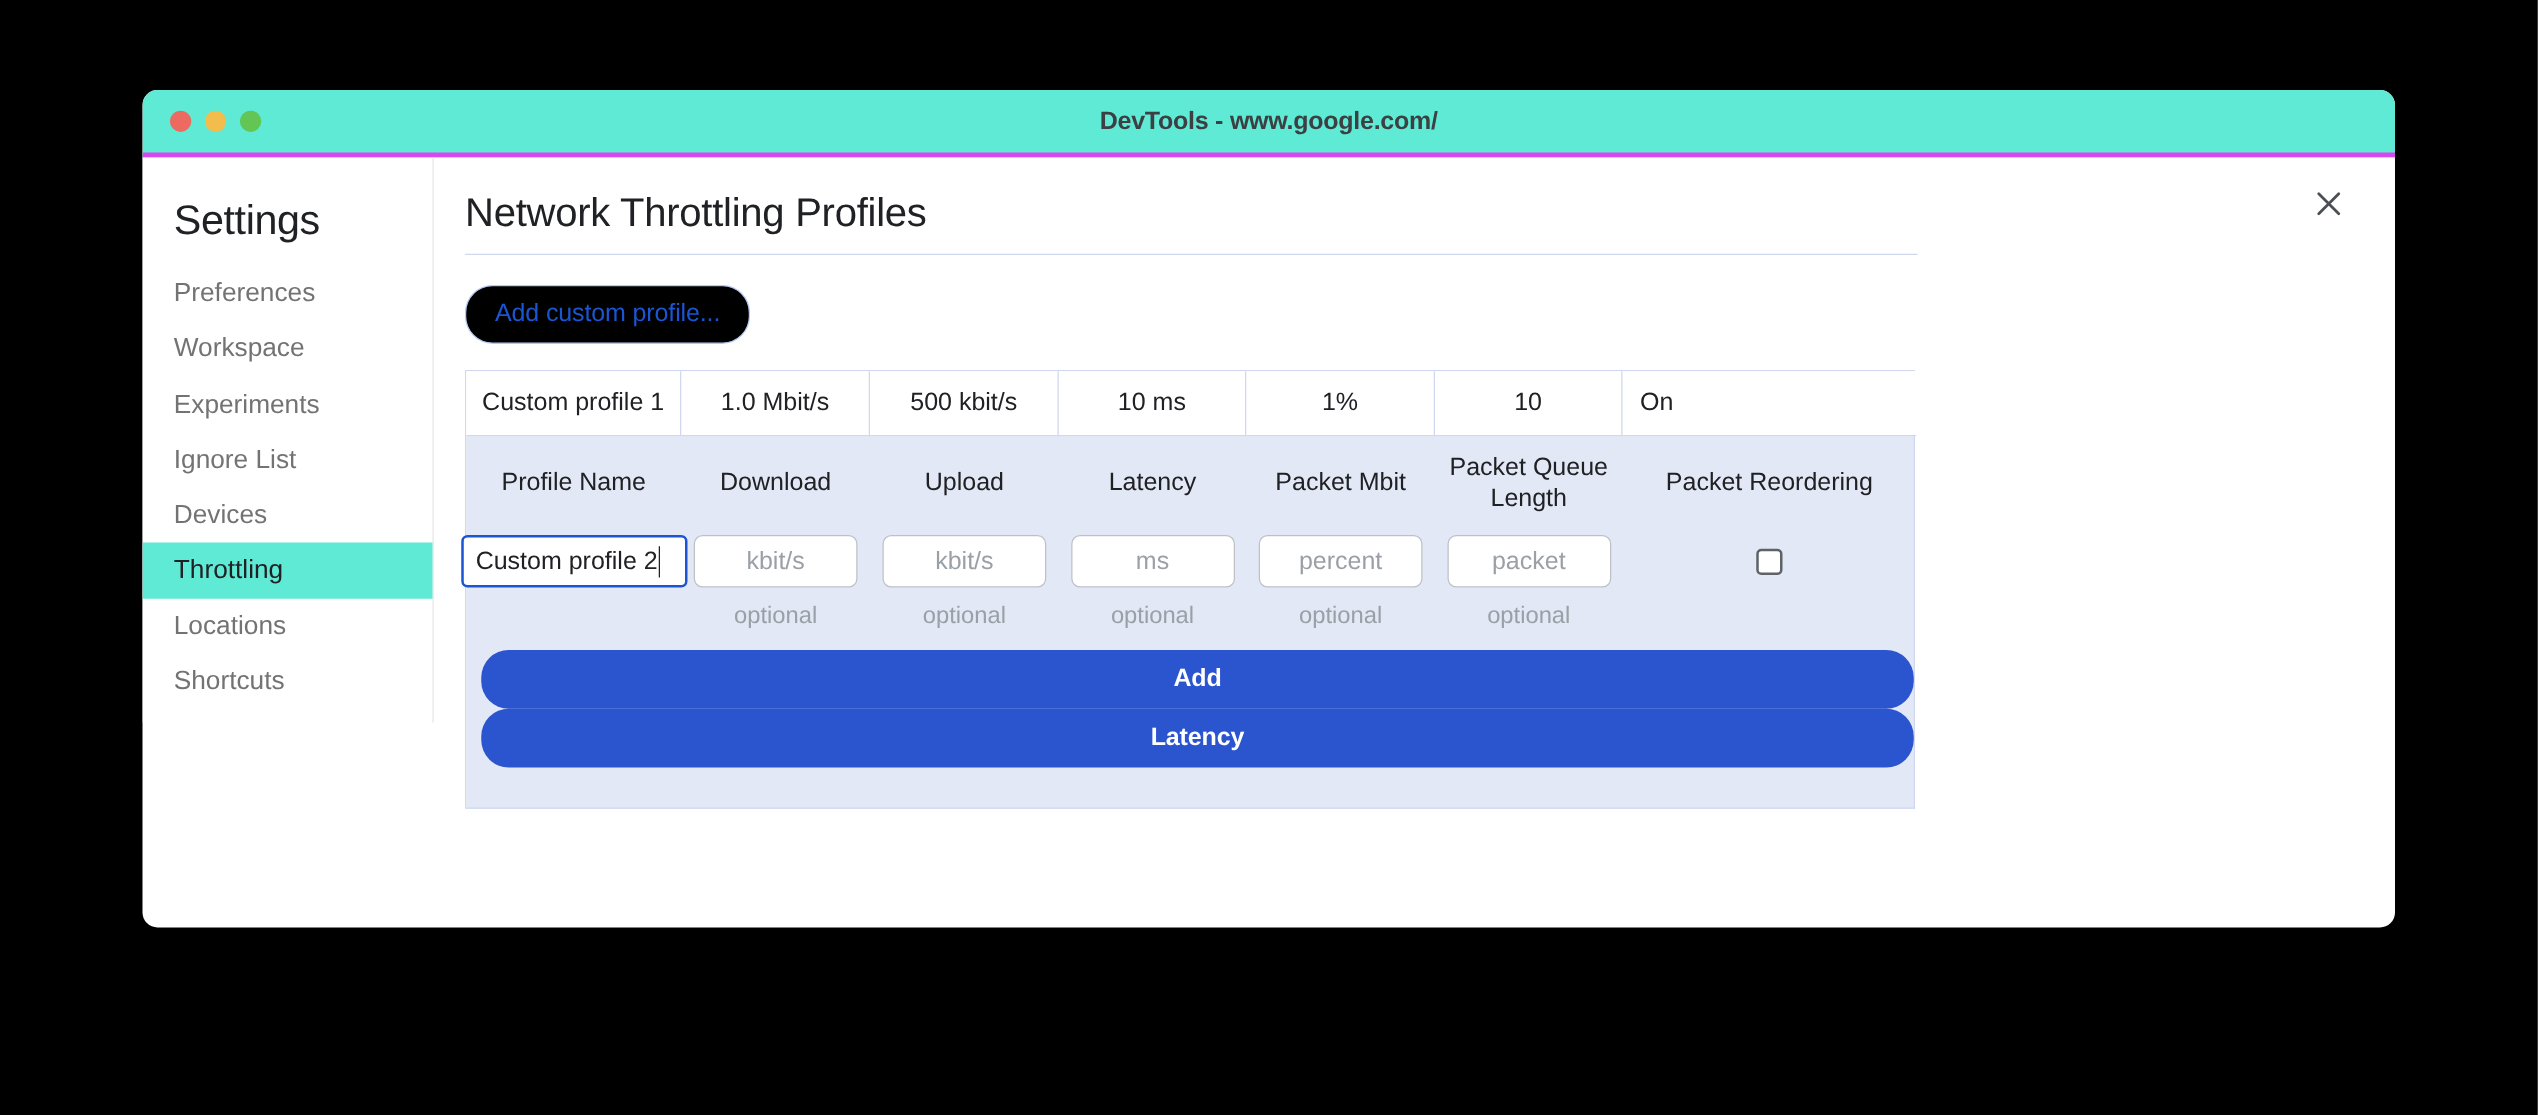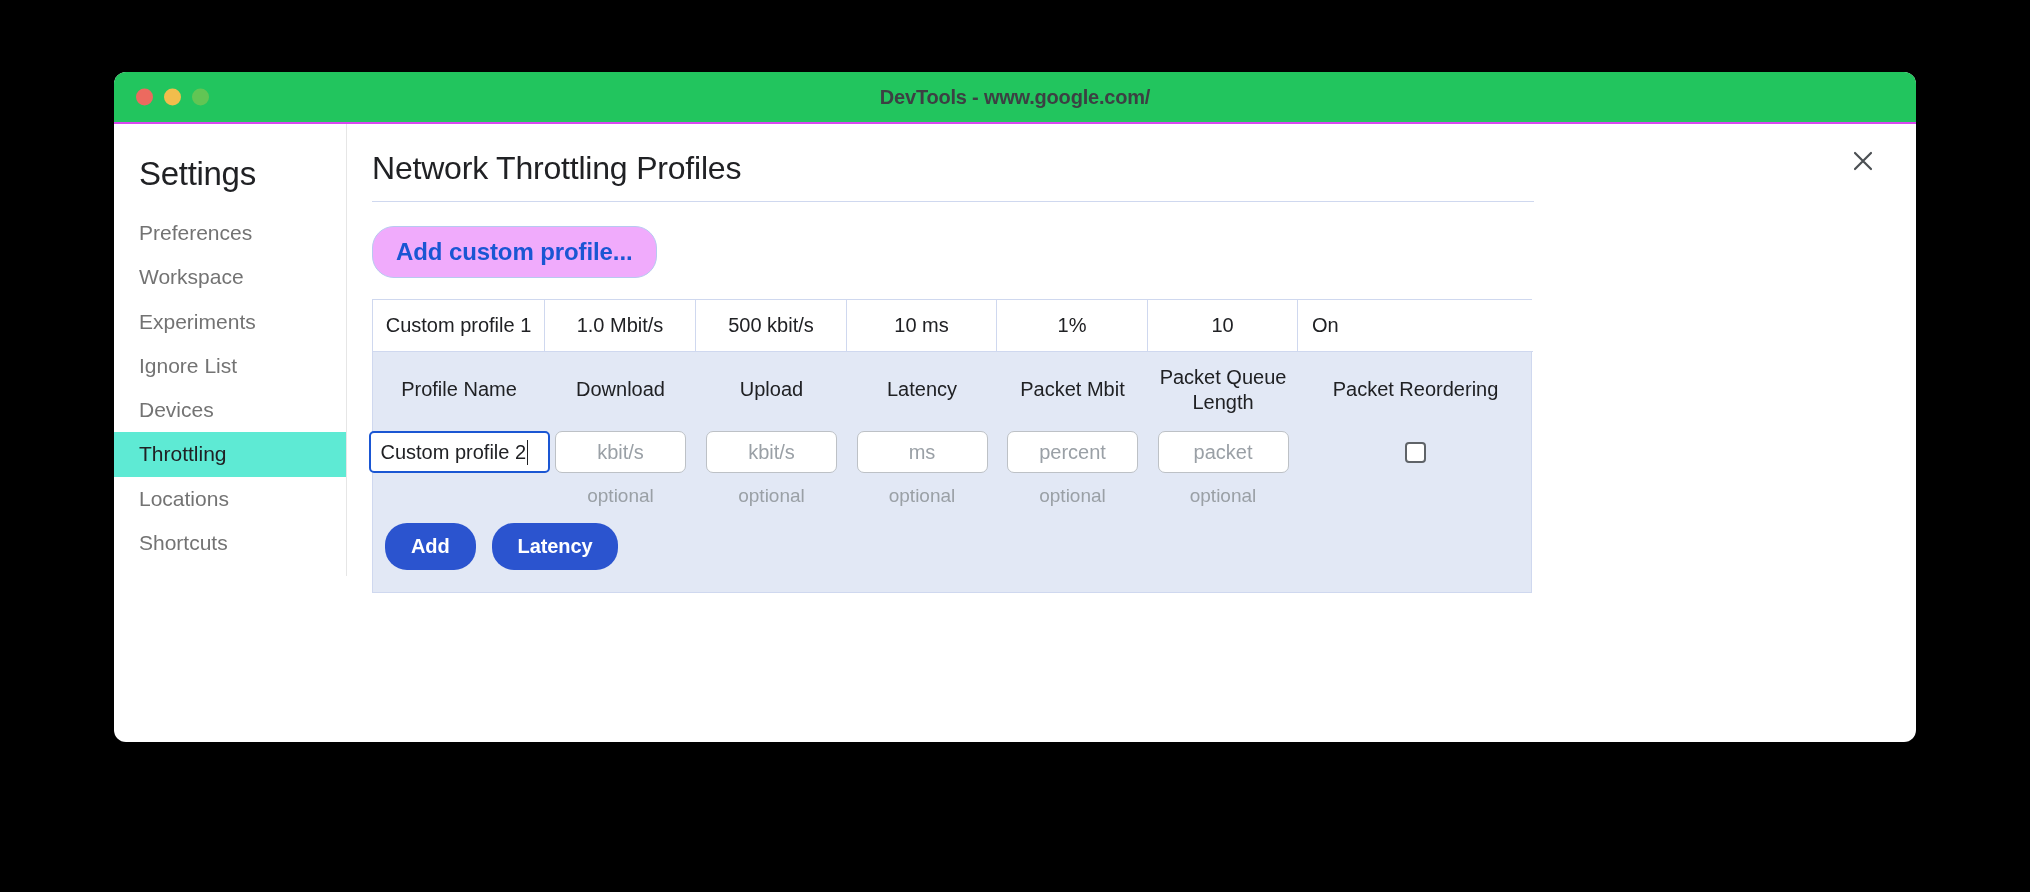--- a/index.html
+++ b/index.html
@@ -24,22 +24,22 @@
     height: 670px;
     background: #ffffff;
     border-radius: 12px;
     overflow: hidden;
     box-shadow: 0 14px 44px rgba(0,0,0,0.45);
   }
 
   #titlebar {
     position: relative;
     height: 50px;
-    background: #22c55e;
-    border-bottom: 2px solid #d946ef;
+    background: #5eead4;
+    border-bottom: 4px solid #d946ef;
     display: flex;
     align-items: center;
   }
   #traffic-lights {
     position: absolute;
     left: 22px;
     top: 50%;
     transform: translateY(-50%);
     display: flex;
     gap: 11px;
@@ -127,27 +127,27 @@
   }
   #title-rule {
     height: 1px;
     background: #cfd8ef;
     width: 1162px;
     margin-bottom: 24px;
   }
 
   #add-profile-btn {
     display: inline-block;
-    font-size: 24px;
-    font-weight: bold;
+    font-size: 20px;
+    font-weight: normal;
     color: #1a56d3;
     border: 1px solid #b7c9f0;
     border-radius: 22px;
     padding: 11px 23px;
-    background: #f0abfc;
+    background: #000000;
     cursor: pointer;
     letter-spacing: -0.1px;
   }
 
   
   #profiles-table {
     margin-top: 21px;
     width: 1160px;
     border-top: 1px solid #cfd8ef;
     border-left: 1px solid #cfd8ef;
@@ -182,21 +182,21 @@
   .c3 { width: 150px; flex: none; }
   .c4 { width: 151px; flex: none; }
   .c5 { width: 150px; flex: none; }
   .c6 { width: 235px; flex: none; }
 
   #form-area {
     background: #e2e8f5;
     border-right: 1px solid #cfd8ef;
     border-bottom: 1px solid #cfd8ef;
     box-sizing: border-box;
-    padding-bottom: 10px;
+    padding-bottom: 20px;
   }
   .form-row {
     display: flex;
   }
   .form-cell {
     box-sizing: border-box;
     display: flex;
     align-items: center;
     justify-content: center;
     flex-direction: column;
@@ -252,22 +252,22 @@
   }
 
   .opt-row { padding-top: 12px; }
   .opt-label {
     font-size: 19px;
     color: #9aa0a6;
   }
 
   #action-row {
     display: flex;
-    gap: 16px;
     padding: 16px 0 12px 12px;
+    flex-direction: column;
   }
   .pill-btn {
     background: #2b54cf;
     color: #ffffff;
     font-size: 20px;
     font-weight: bold;
     border: none;
     border-radius: 22px;
     padding: 12px 26px;
     cursor: pointer;

